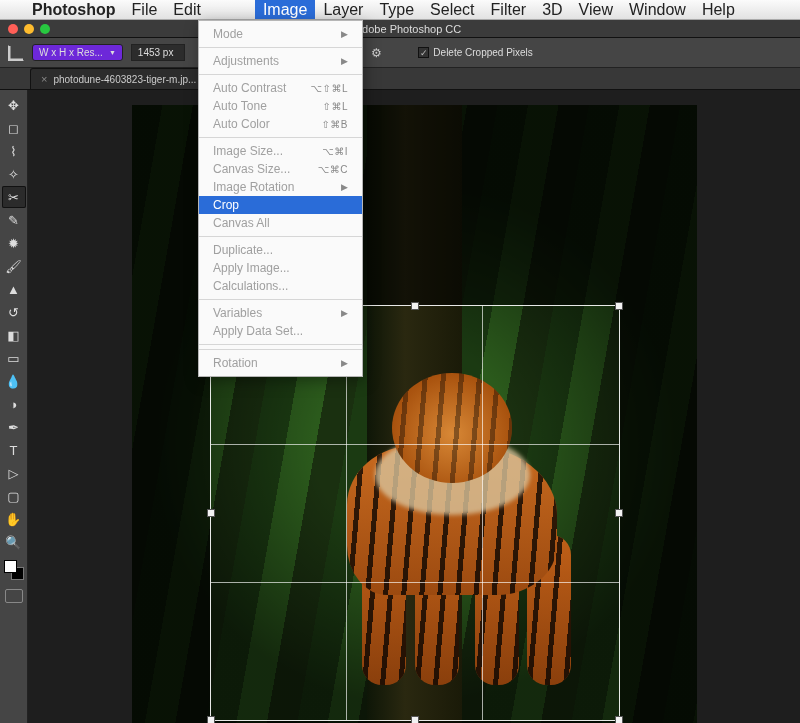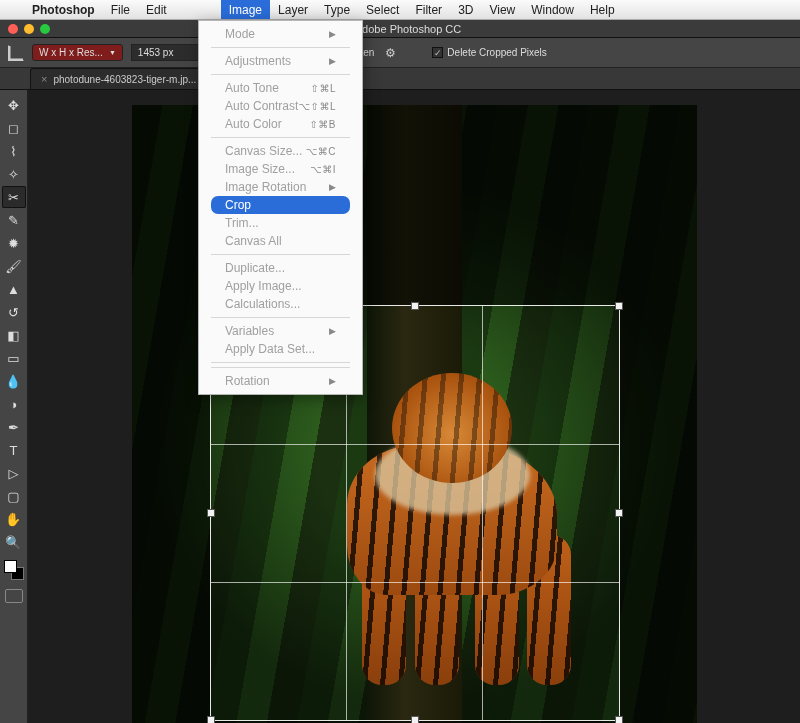--- a/index.html
+++ b/index.html
@@ -1,35 +1,35 @@
 <!DOCTYPE html>
 <html><head>
   <meta charset="utf-8">
   <style>
     * { margin: 0; padding: 0; box-sizing: border-box; font-family: -apple-system, "Lucida Grande", Arial, sans-serif; }
     body { width: 800px; height: 723px; background: #181818; overflow: hidden; position: relative; }
 
     
-    .mac-bar { height: 20px; background: linear-gradient(#fbfbfb,#e2e2e2); display: flex; align-items: center; font-size: 12px; color: #222; padding: 0 10px; border-bottom: 1px solid #aaa; }
+    .mac-bar { height: 20px; background: linear-gradient(#fbfbfb,#e2e2e2); display: flex; align-items: center; font-size: 16px; color: #222; padding: 0 10px; border-bottom: 1px solid #aaa; }
     .mac-bar .apple { font-size: 14px; margin-right: 14px; }
     .mac-bar .m-item { padding: 0 8px; height: 100%; display: flex; align-items: center; cursor: default; }
     .mac-bar .m-item.bold { font-weight: 700; }
     .mac-bar .m-item.sel { background: #2a6cd8; color: #fff; margin-left: 46px; }
 
     
     .win-top { height: 18px; background: #3b3b3b; display: flex; align-items: center; padding-left: 8px; border-bottom: 1px solid #111; }
     .dot { width: 10px; height: 10px; border-radius: 50%; margin-right: 6px; }
     .dot.r { background: #ff5f57; } .dot.y { background: #febc2e; } .dot.g { background: #28c840; }
     .win-title { flex: 1; text-align: center; color: #ddd; font-size: 11px; margin-right: 40px; }
 
     
     .opts { height: 30px; background: #454545; display: flex; align-items: center; gap: 8px; padding: 0 8px; border-bottom: 1px solid #222; font-size: 10px; color: #ddd; }
     .crop-ico { width: 16px; height: 16px; border: 1.5px solid #ccc; border-right-color: transparent; border-top-color: transparent; box-shadow: 3px -3px 0 -1.5px #ccc inset; }
-    .select-combo { background: #7f1d1d; border: 1px solid #222; padding: 2px 6px; border-radius: 3px; color: #ddd; display: flex; align-items: center; gap: 6px; }
-    .txtfield { background: #2c2c2c; border: 1px solid #222; color: #ddd; padding: 2px 6px; width: 68px; font-size: 10px; }
+    .select-combo { background: #6d28d9; border: 1px solid #222; padding: 2px 6px; border-radius: 3px; color: #ddd; display: flex; align-items: center; gap: 6px; }
+    .txtfield { background: #2c2c2c; border: 1px solid #222; color: #ddd; padding: 2px 6px; width: 54px; font-size: 10px; }
     .btn { background: #4d4d4d; border: 1px solid #222; color: #ddd; padding: 2px 10px; border-radius: 3px; font-size: 10px; }
     .chk { display: flex; align-items: center; gap: 4px; font-size: 10px; color: #ddd; }
     .chk .box { width: 11px; height: 11px; background: #333; border: 1px solid #111; display: flex; align-items: center; justify-content: center; color: #bbb; font-size: 9px; }
     .cog, .grid-ico, .straighten-ico { width:16px; height:16px; display:flex; align-items:center; justify-content:center; color:#ccc; font-size:12px; }
 
     
     .tabbar { height: 22px; background: #383838; display: flex; align-items: flex-end; padding-left: 30px; font-size: 10px; color: #ccc; border-bottom: 1px solid #111; }
     .tab { background: #2c2c2c; padding: 4px 10px; border: 1px solid #111; border-bottom: none; border-radius: 3px 3px 0 0; display: flex; align-items: center; gap: 6px; }
     .tab .x { color: #888; font-size: 11px; }
 
@@ -63,24 +63,24 @@
     .crop-shade { position:absolute; background:rgba(0,0,0,.55); }
     .crop-box { position:absolute; border:1px solid rgba(255,255,255,.9); }
     .crop-box::before, .crop-box::after { content:""; position:absolute; background:rgba(255,255,255,.65); }
     .crop-box::before { left:33.33%; top:0; width:1px; height:100%; box-shadow: calc(100%) 0 0 rgba(255,255,255,.65); }
     .crop-box::after { top:33.33%; left:0; height:1px; width:100%; box-shadow: 0 calc(100%) 0 rgba(255,255,255,.65); }
     .crop-box .third-v2 { position:absolute; left:66.66%; top:0; width:1px; height:100%; background:rgba(255,255,255,.65);}
     .crop-box .third-h2 { position:absolute; top:66.66%; left:0; height:1px; width:100%; background:rgba(255,255,255,.65);}
     .handle { position:absolute; width:8px; height:8px; background:#f2f2f2; border:1px solid #555; }
 
     
-    .dropdown { position: absolute; left: 198px; top: 20px; width: 165px; background: #fafafa; border: 1px solid #b6b6b6; box-shadow: 2px 4px 14px rgba(0,0,0,.35); font-size: 12px; color: #444; padding: 4px 12px; }
+    .dropdown { position: absolute; left: 198px; top: 20px; width: 165px; background: #fafafa; border: 1px solid #b6b6b6; box-shadow: 2px 4px 14px rgba(0,0,0,.35); font-size: 12px; color: #444; padding: 4px 0; }
     .dd-item { padding: 2px 14px; display: flex; align-items: center; justify-content: space-between; height: 18px; cursor: default; }
     .dd-item.disabled { color: #a0a0a0; }
-    .dd-item.hl { background: #2a6cd8; color: #fff; border-radius: 7px; }
+    .dd-item.hl { background: #2a6cd8; color: #fff; }
     .dd-sep { height:1px; background:#d6d6d6; margin:4px 0; }
     .dd-item .sc { font-size: 10px; color: #888; letter-spacing: .5px; }
     .dd-item .arrow { font-size: 9px; color: #888; }
   </style>
 </head>
 <body>
 
 <div class="mac-bar">
   <span class="apple"></span>
   <span class="m-item bold">Photoshop</span>
@@ -201,51 +201,48 @@
       <span>Mode</span>
       <span class="arrow">▶</span>
     </div>
     <div class="dd-sep"></div>
     <div class="dd-item disabled">
       <span>Adjustments</span>
       <span class="arrow">▶</span>
     </div>
     <div class="dd-sep"></div>
     <div class="dd-item disabled">
+      <span>Auto Contrast</span>
+      <span class="sc">⌥⇧⌘L</span>
+    </div>
+    <div class="dd-item disabled">
       <span>Auto Tone</span>
       <span class="sc">⇧⌘L</span>
     </div>
     <div class="dd-item disabled">
-      <span>Auto Contrast</span>
-      <span class="sc">⌥⇧⌘L</span>
-    </div>
-    <div class="dd-item disabled">
       <span>Auto Color</span>
       <span class="sc">⇧⌘B</span>
     </div>
     <div class="dd-sep"></div>
     <div class="dd-item disabled">
+      <span>Image Size...</span>
+      <span class="sc">⌥⌘I</span>
+    </div>
+    <div class="dd-item disabled">
       <span>Canvas Size...</span>
       <span class="sc">⌥⌘C</span>
     </div>
     <div class="dd-item disabled">
-      <span>Image Size...</span>
-      <span class="sc">⌥⌘I</span>
-    </div>
-    <div class="dd-item disabled">
       <span>Image Rotation</span>
       <span class="arrow">▶</span>
     </div>
     <div class="dd-item hl">
       <span>Crop</span>
     </div>
     <div class="dd-item disabled">
-      <span>Trim...</span>
-    </div>
-    <div class="dd-item disabled">
       <span>Canvas All</span>
     </div>
     <div class="dd-sep"></div>
     <div class="dd-item disabled">
       <span>Duplicate...</span>
     </div>
     <div class="dd-item disabled">
       <span>Apply Image...</span>
     </div>
     <div class="dd-item disabled">

